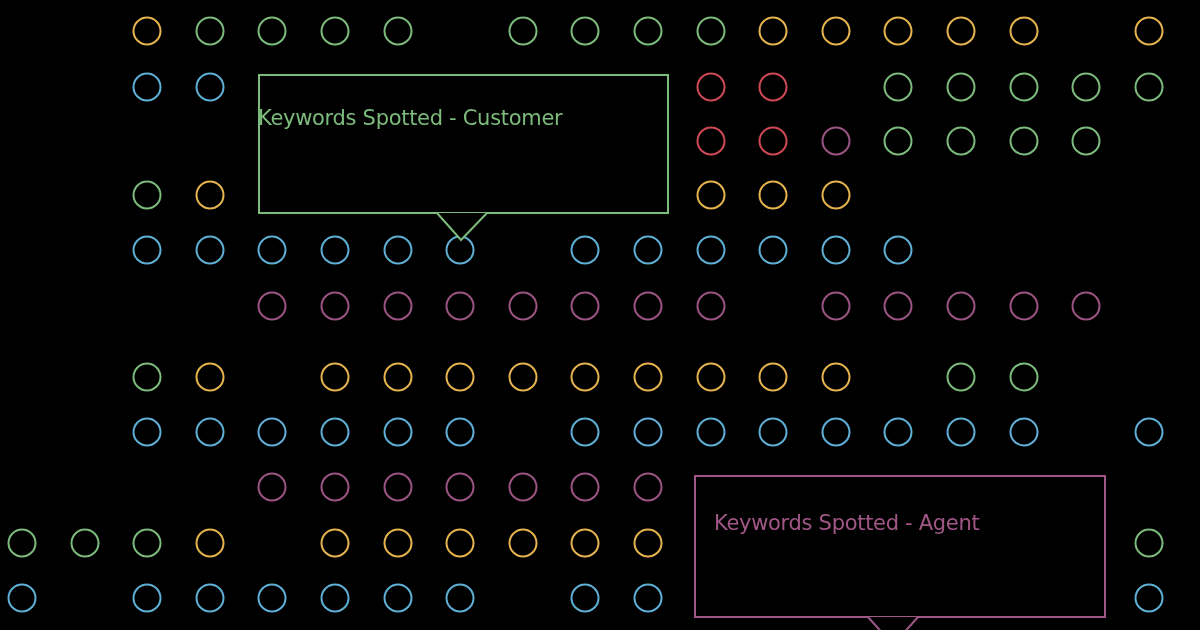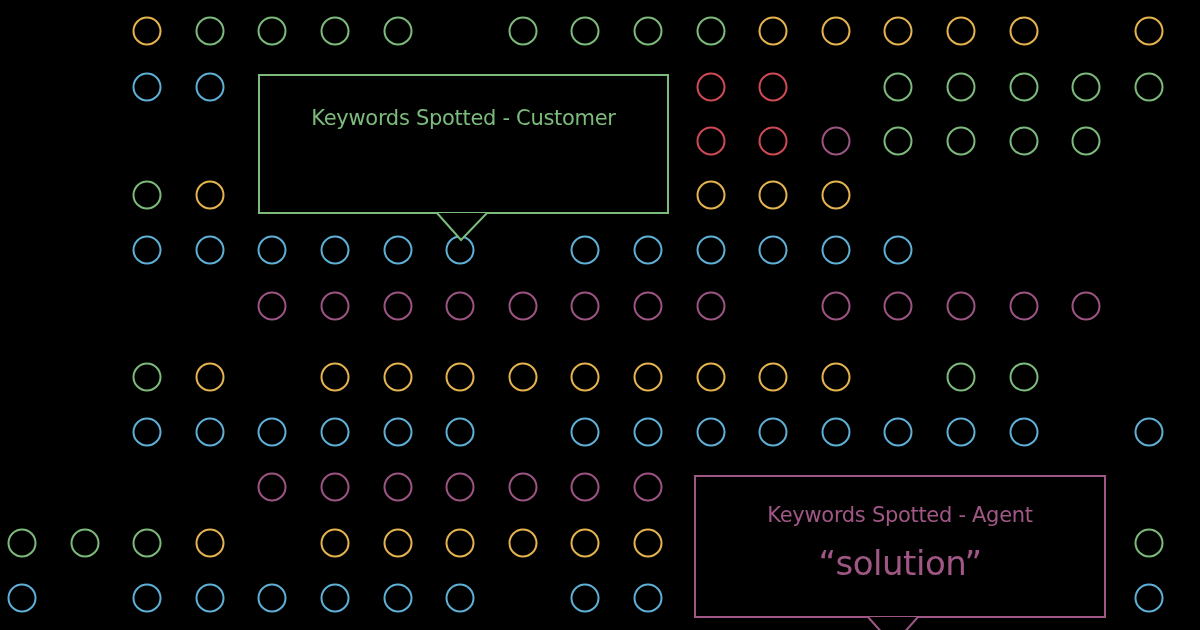--- a/index.html
+++ b/index.html
@@ -1,19 +1,19 @@
 <!DOCTYPE html>
 <html><head>
 <meta charset="utf-8">
 <style>
   html, body { margin: 0; padding: 0; background: #000; }
   body { width: 1200px; height: 630px; overflow: hidden; position: relative; font-family: "DejaVu Sans", sans-serif; }
   #stage { position: absolute; left: 0; top: 0; width: 1200px; height: 630px; }
   .dot { position: absolute; width: 29px; height: 29px; border-radius: 50%; border: 2.4px solid; box-sizing: border-box; transform: translate(-50%, -50%); background: transparent; }
-  .callout { position: absolute; box-sizing: border-box; text-align: center; }
+  .callout { position: absolute; box-sizing: border-box; text-align: left; }
   .callout .box { position: absolute; left: 0; top: 0; right: 0; bottom: 0; border: 2px solid; background: #000; }
   .callout .label { position: absolute; left: 0; right: 0; font-size: 21px; letter-spacing: -0.3px; }
   .callout .keyword { position: absolute; left: 0; right: 0; font-size: 34px; letter-spacing: -0.5px; }
   .callout svg { position: absolute; overflow: visible; }
 </style>
 </head>
 <body>
 
 <div id="stage">
   <div id="dot-grid">
@@ -144,16 +144,15 @@
       </svg>
     <div class="label" style="top: 32px;">Keywords Spotted - Customer</div>
   </div>
 
   <div class="callout" id="callout-agent" style="left: 694px; top: 475px; width: 412px; height: 143px; color: rgb(160, 87, 134);">
     <div class="box" style="border-color: rgb(160, 87, 134);"></div>
     <svg width="412" height="183" style="left: 0px; top: 0px;">
         <polygon points="174,142 199,170 224,142" fill="#000" stroke="none"></polygon>
         <polyline points="174,142 199,170 224,142" fill="none" stroke="#a05786" stroke-width="2"></polyline>
       </svg>
-    <div class="label" style="top: 28px;">Keywords Spotted - Agent</div>
-    <div class="keyword" style="top: 68px;">“solution”</div>
+    <div class="label" style="top: 36px; padding-left: 20px;">Keywords Spotted - Agent</div>
   </div>
 </div>
 
 </body></html>

